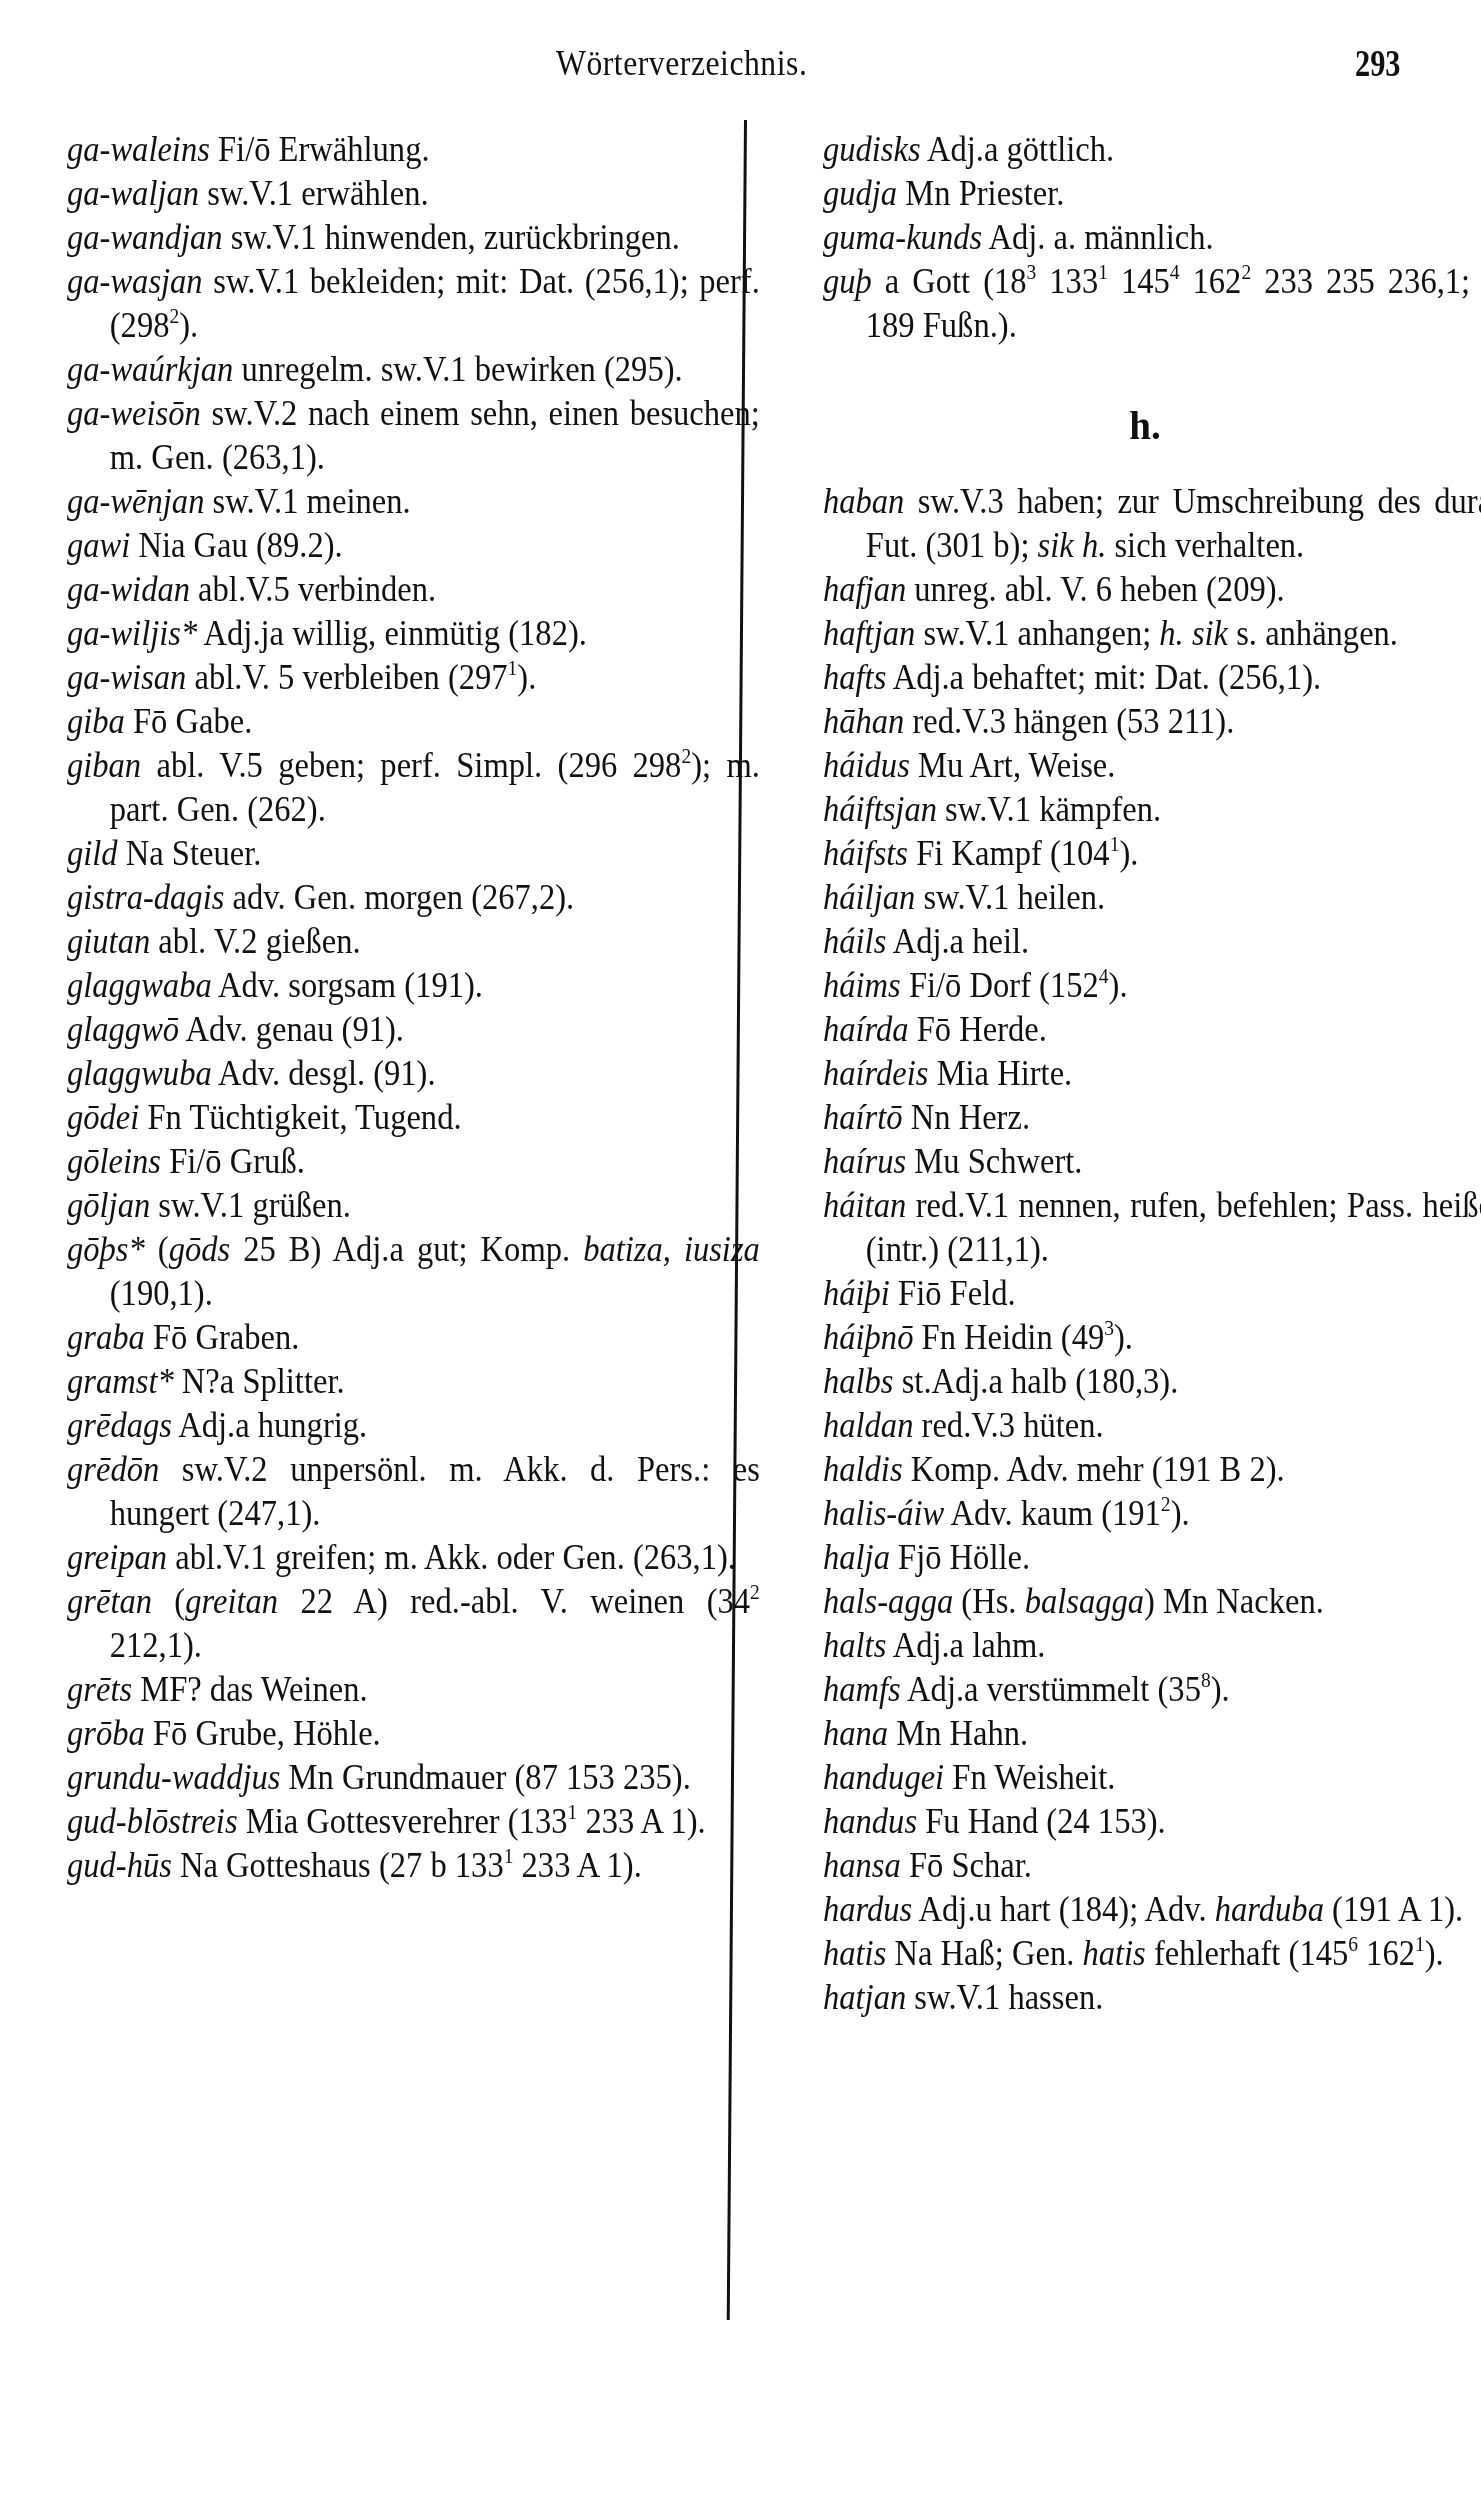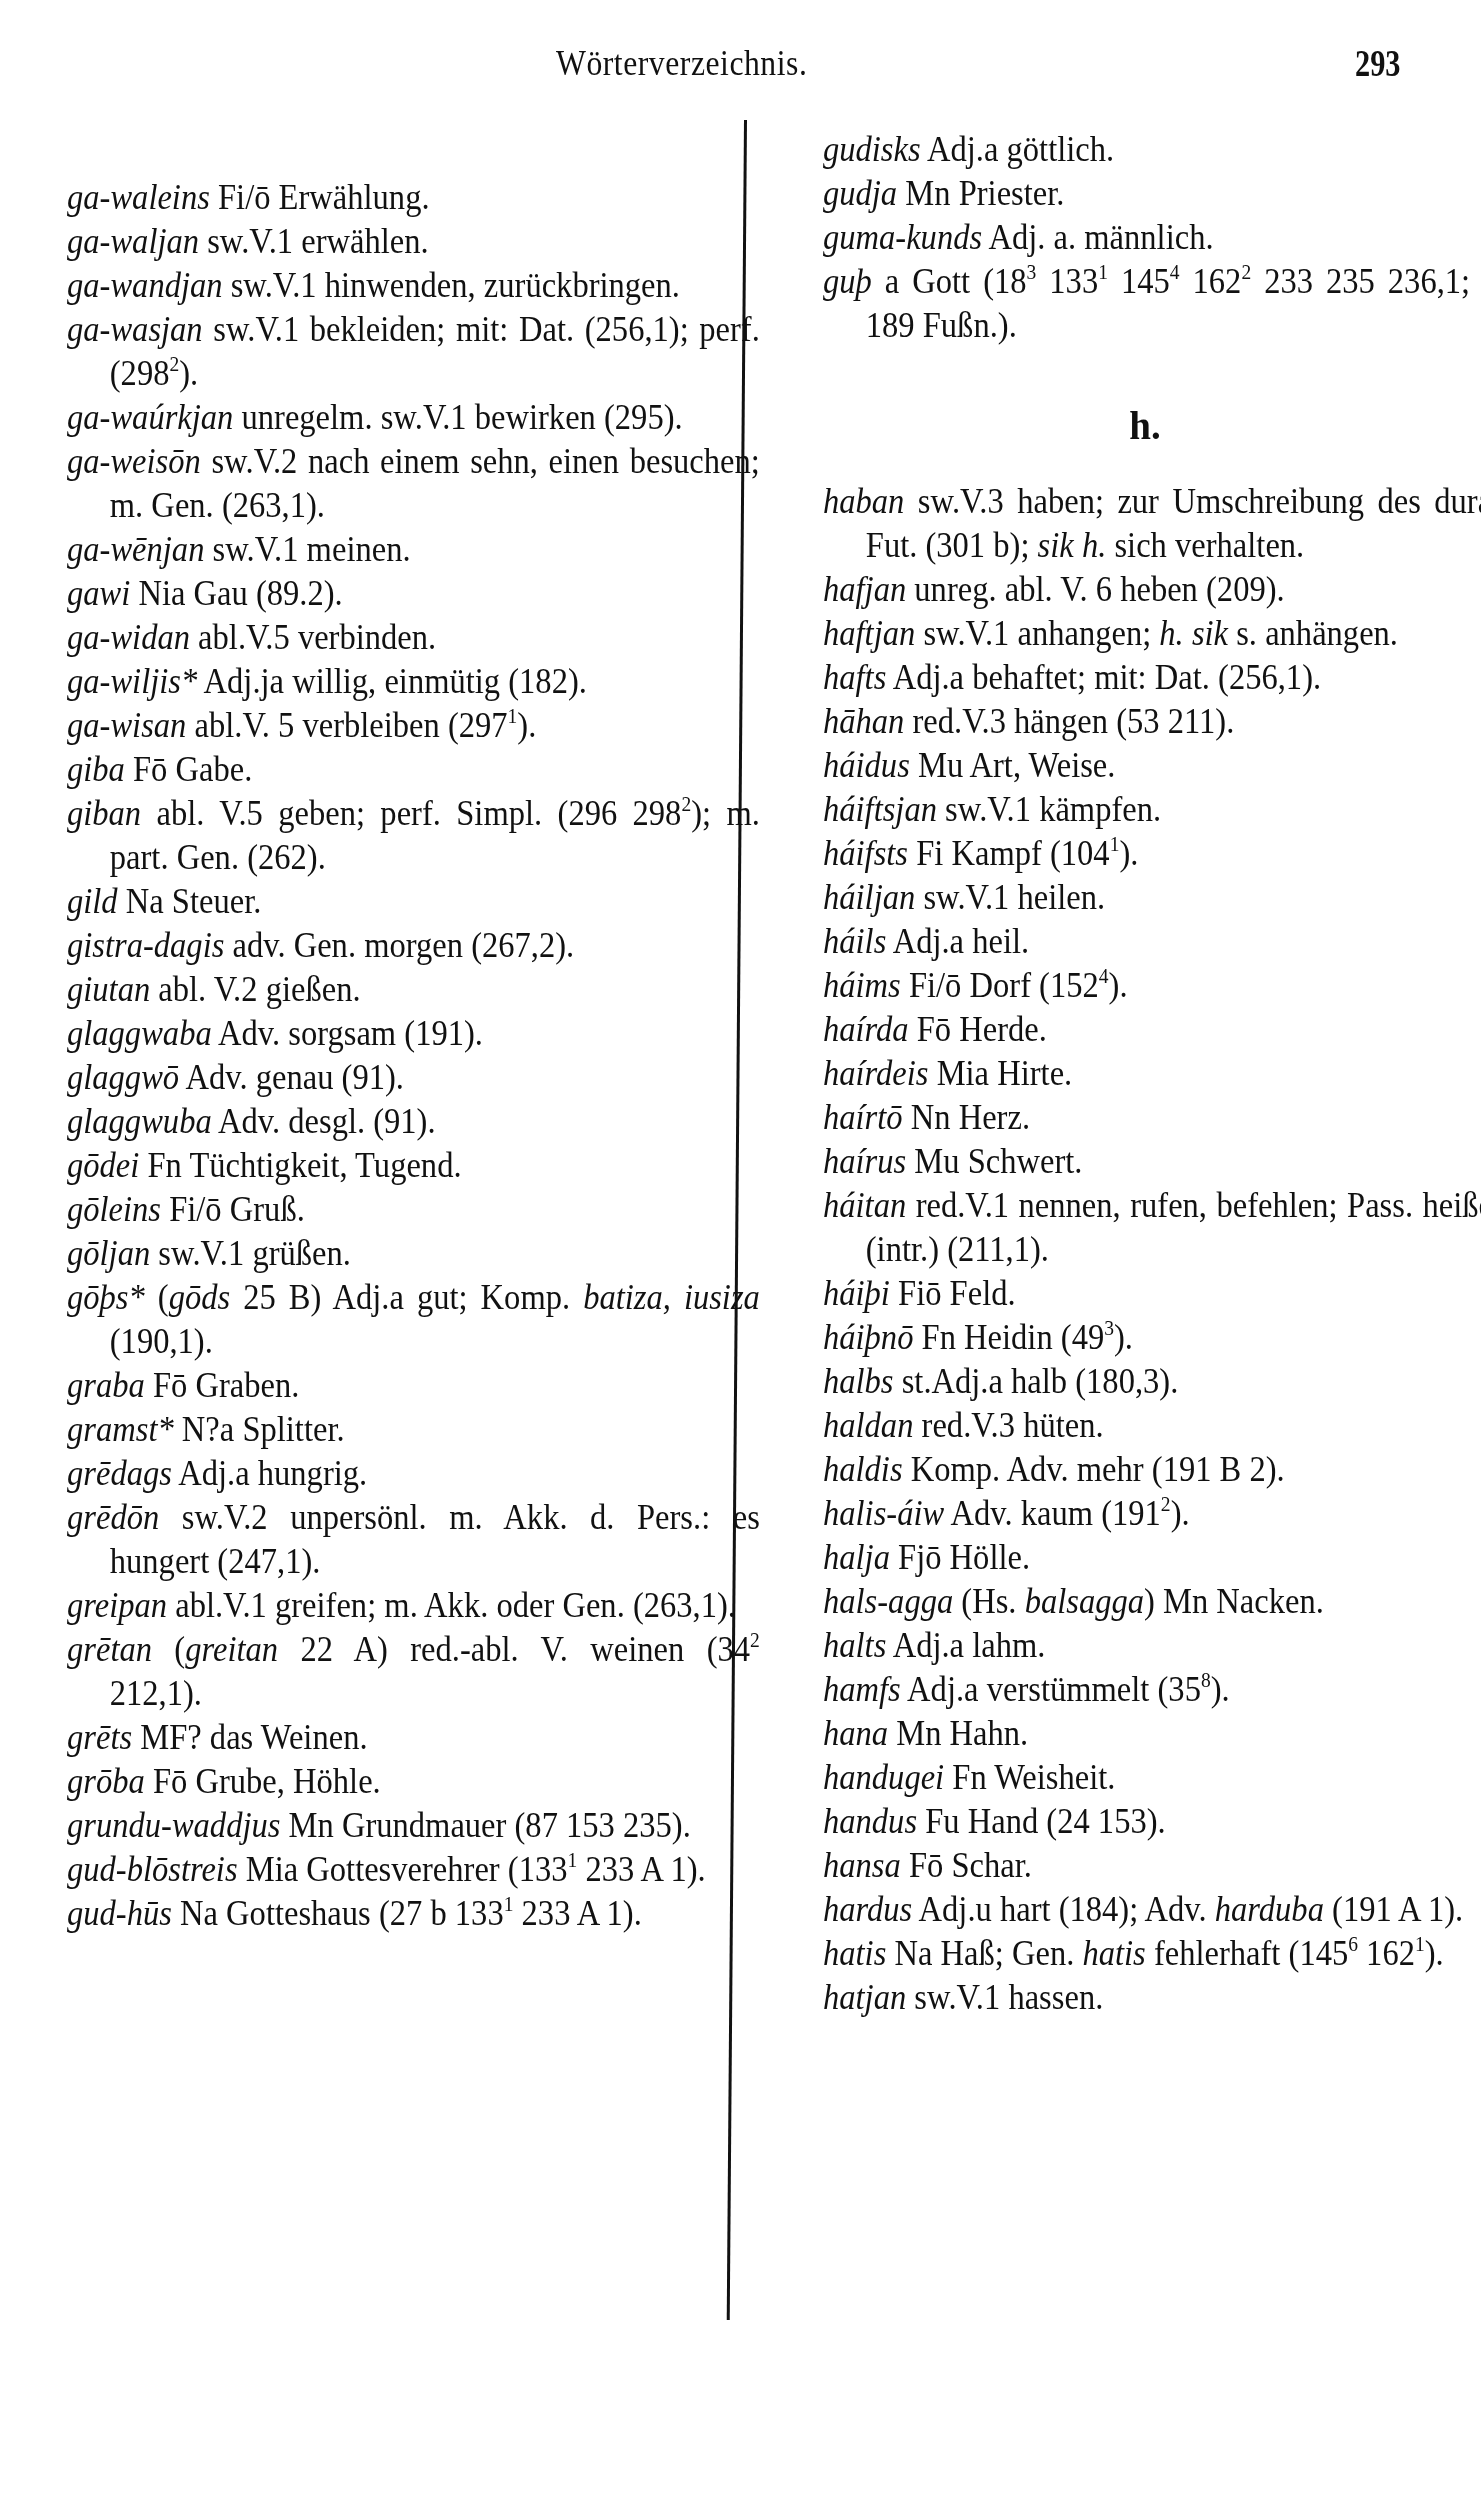--- a/index.html
+++ b/index.html
@@ -21,21 +21,21 @@
       position: absolute; left: 1355px; top: 3.7px;
       font-size: 37px; font-weight: bold;
       font-family: "Liberation Serif", "DejaVu Serif", serif;
       transform: scaleX(0.82); transform-origin: left top;
     }
     .column {
       position: absolute; top: 128px;
       font-size: 35px; line-height: 44px;
       font-family: "Liberation Serif", "DejaVu Serif", serif;
     }
-    .col-left { left: 67px; width: 650px; margin-top: 48px; }
+    .col-left { left: 67px; width: 650px; }
     .col-right { left: 823px; width: 644px; }
     .entry {
       padding-left: 46px; text-indent: -46px;
       text-align: justify; text-align-last: left;
       transform: scaleX(0.93); transform-origin: left top; width: 699px;
     }
     .col-right .entry { width: 692px; }
     .hw { font-style: italic; }
     .it { font-style: italic; }
     sup { font-size: 21px; line-height: 0; vertical-align: 13.7px; }

